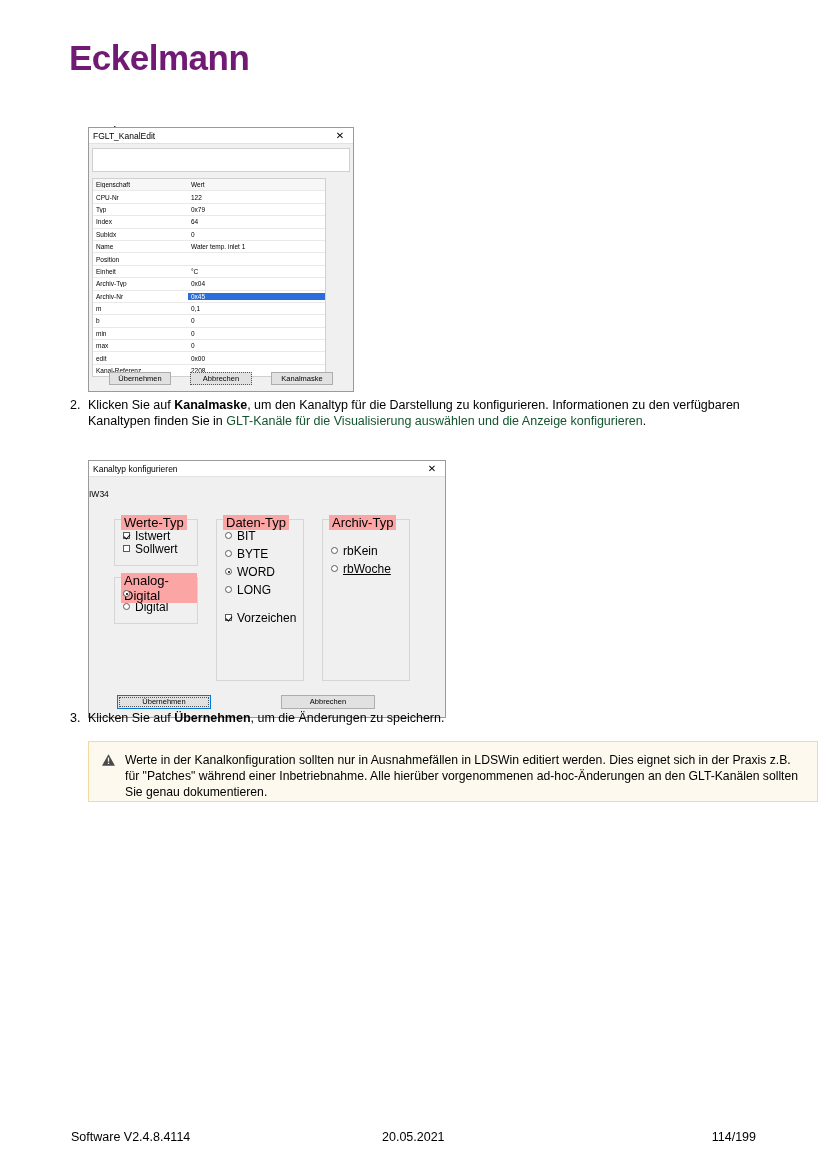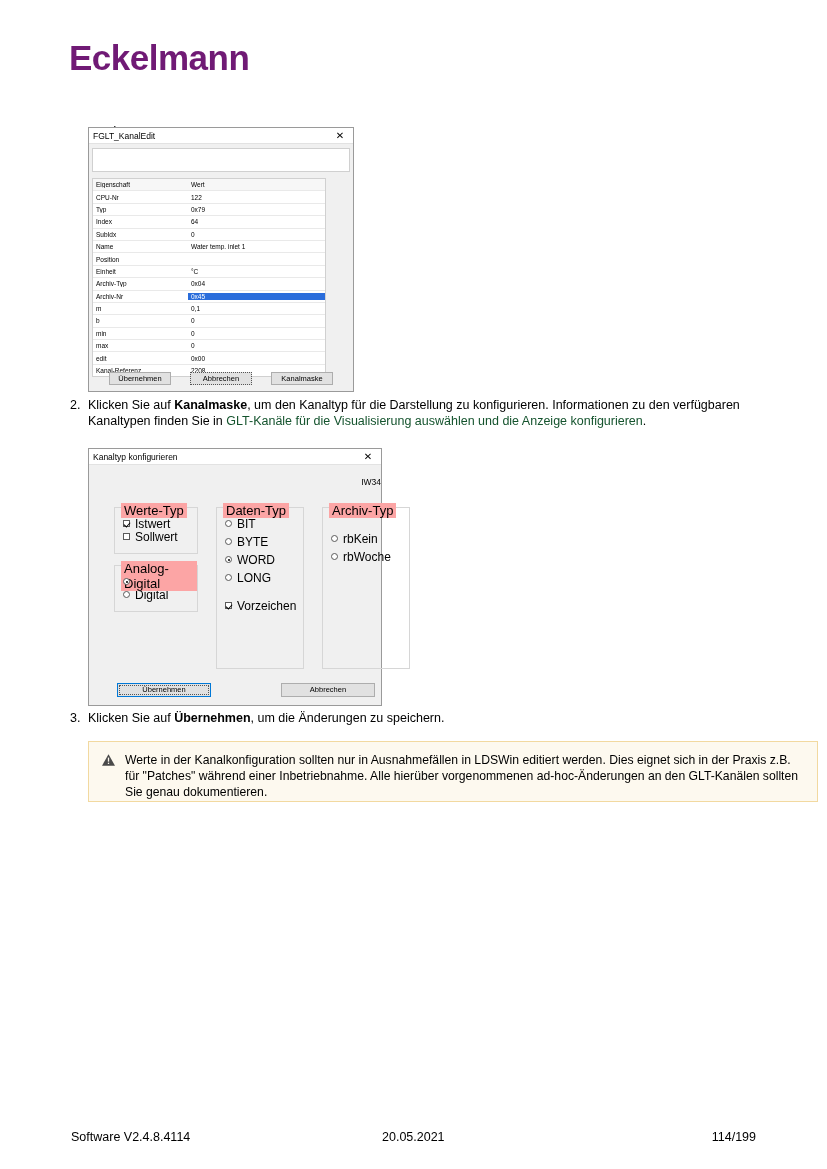--- a/index.html
+++ b/index.html
@@ -86,23 +86,23 @@
   
   .step{
     position:absolute;font-size:12.5px;line-height:15.5px;
   }
   .step .num{position:absolute;left:0;top:0;width:18px;text-align:left;}
   .step .txt{margin-left:18px;display:block;}
   b{font-weight:bold;}
   .link{color:#14532d;}
 
   
-  #dlg2{left:88px;top:448px;width:294px;height:258px;}
+  #dlg2{left:88px;top:460px;width:358px;height:258px;}
   #dlg2 .headline{
-    position:absolute;top:28px;left:0;width:100%;text-align:right;
+    position:absolute;top:28px;left:0;width:100%;text-align:left;
     font-size:8.5px;
   }
   .group{
     position:absolute;
     border:1px solid #d6d6d6;
     box-sizing:border-box;
   }
   .group > .glabel{
     position:absolute;top:-5px;left:6px;
     background:#fca5a5;padding:0 3px;font-size:13px;
@@ -309,21 +309,21 @@
         <span>Vorzeichen</span>
       </div>
     </div>
 
     <div class="group" style="left:233px;top:58px;width:88px;height:162px;">
       <span class="glabel">Archiv-Typ</span>
       <div class="opt" style="margin-top:24px;">
         <span class="radio"></span>
         <span>rbKein</span>
       </div>
-      <div class="opt" style="margin-top:5px;">
+      <div class="opt" style="margin-top:5px;text-decoration:underline;">
         <span class="radio"></span>
         <span>rbWoche</span>
       </div>
     </div>
 
     <div class="buttons">
       <div class="btn2 focus">Übernehmen</div>
       <div class="btn2">Abbrechen</div>
     </div>
   </div>

